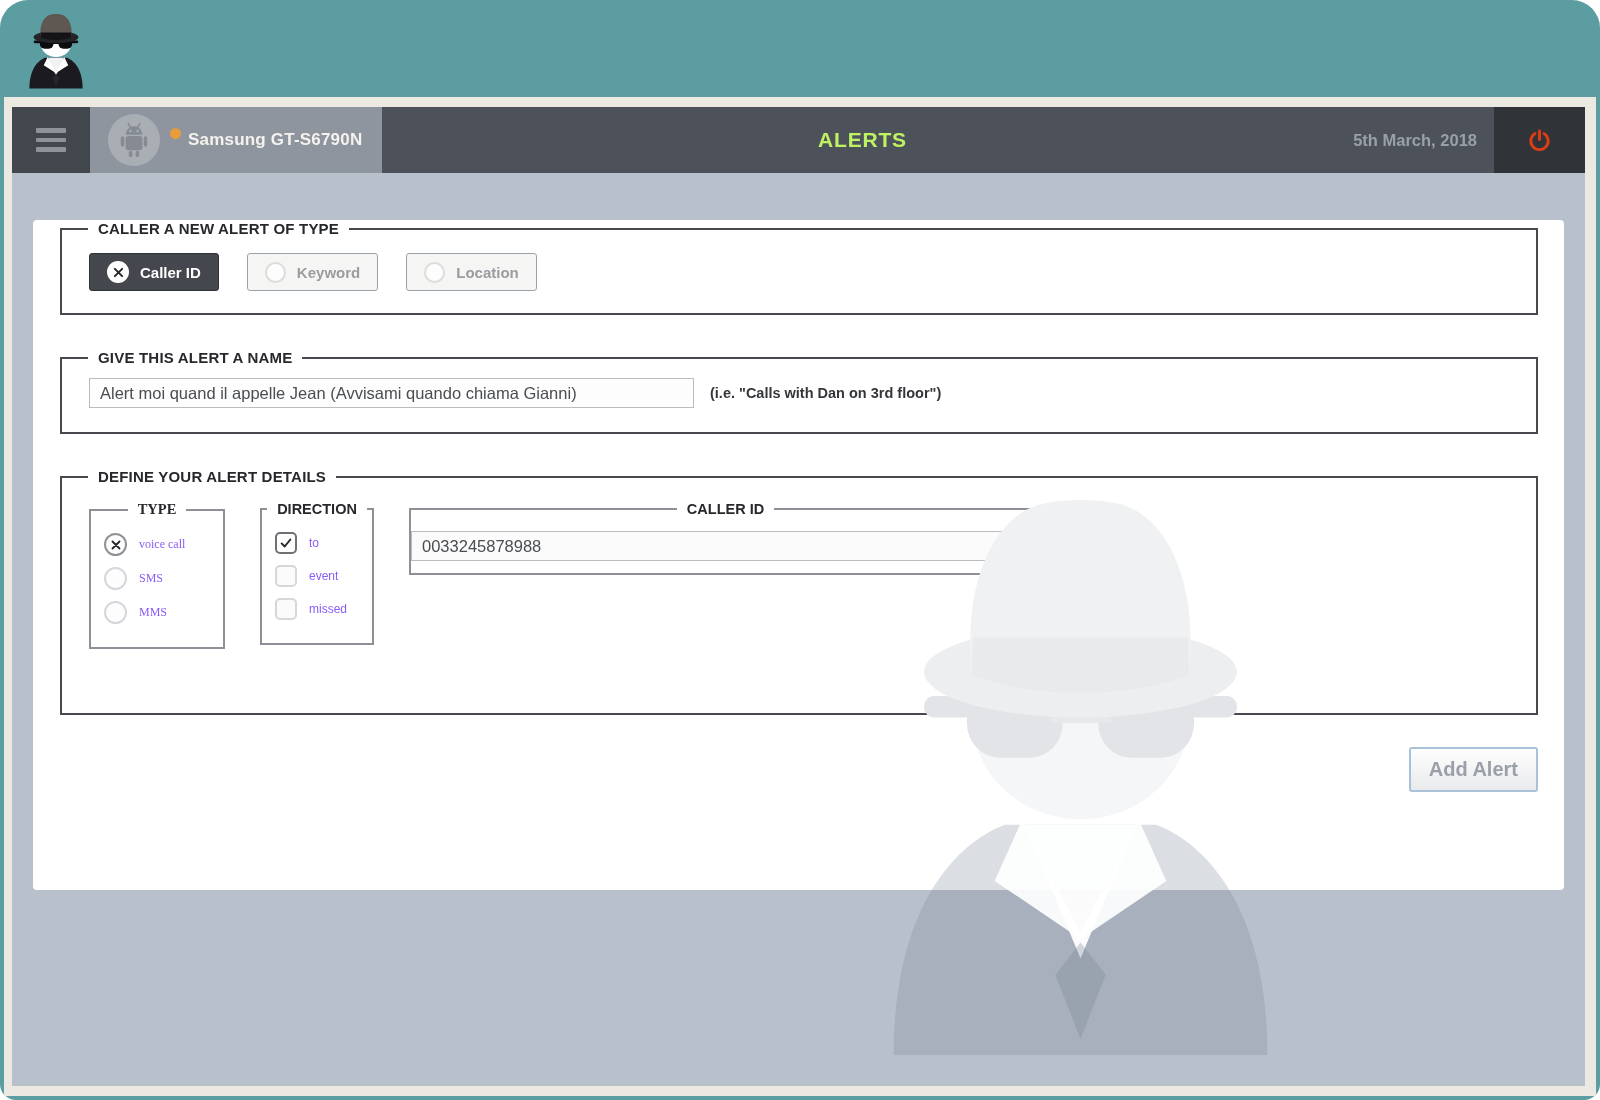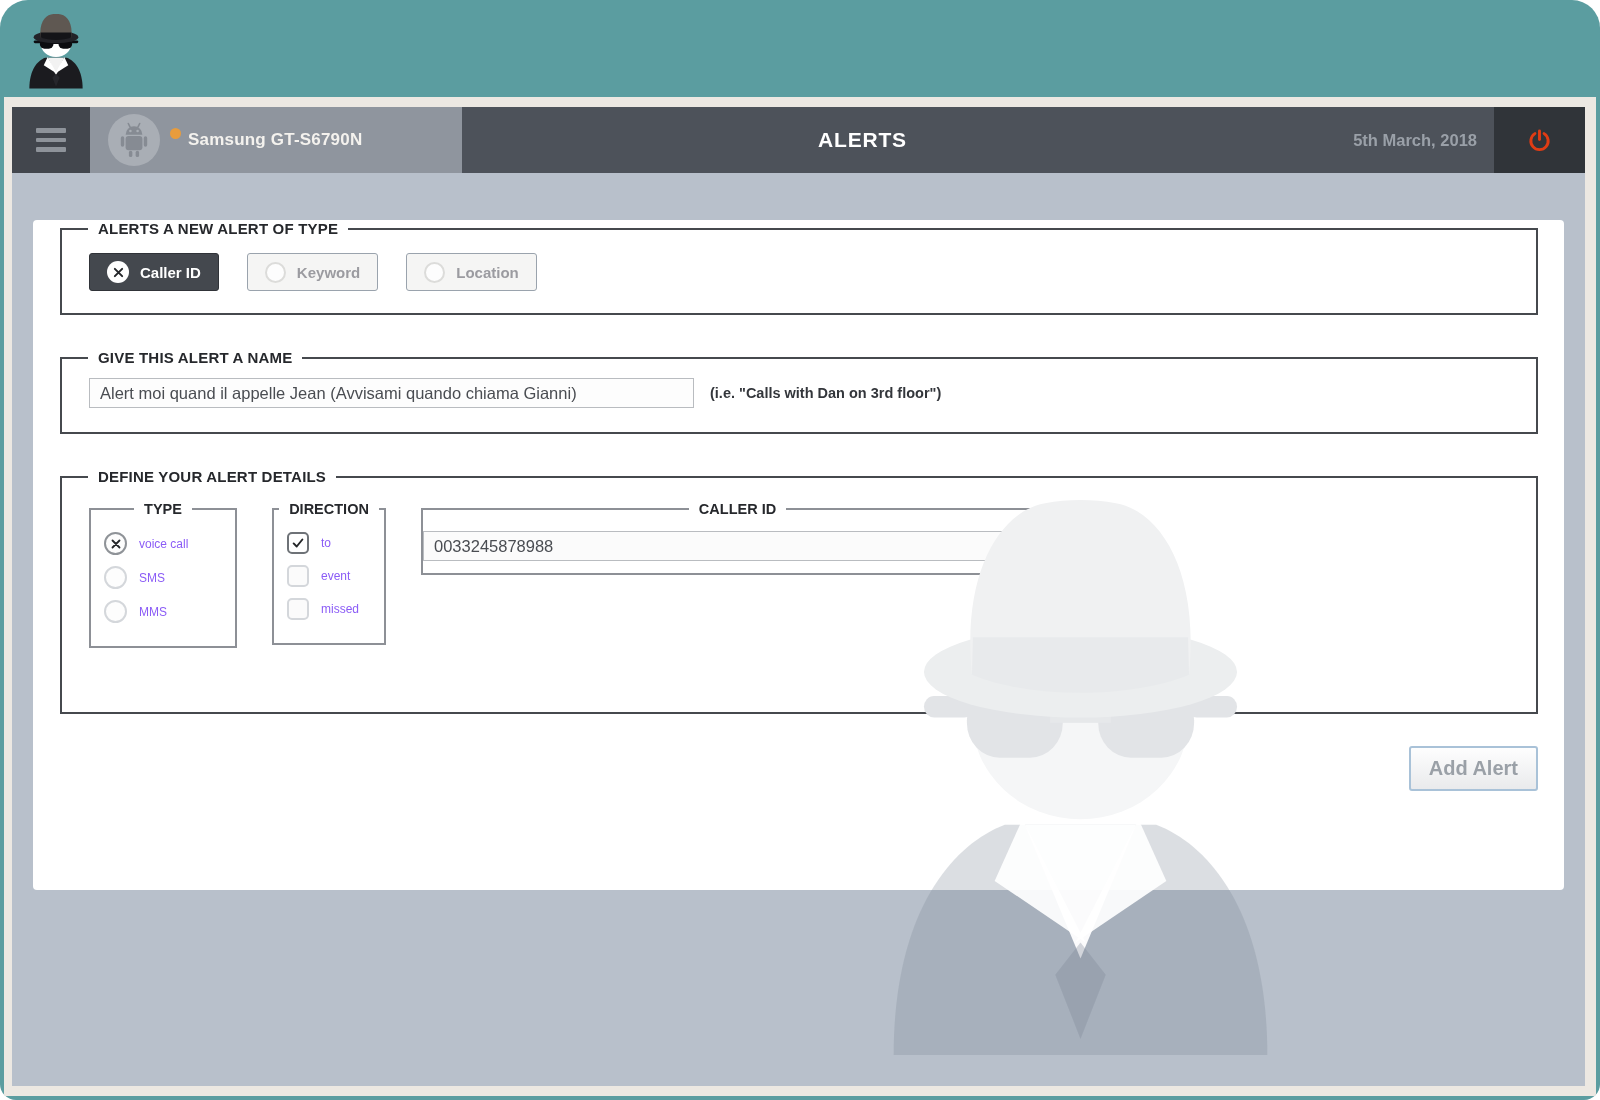--- a/index.html
+++ b/index.html
@@ -16,29 +16,29 @@
   
   .frame { position:absolute; left:4px; right:4px; top:97px; bottom:4px; background:#ece8e2; }
   .content { position:absolute; left:8px; right:11px; top:10px; bottom:10px;
              display:flex; flex-direction:column; }
 
   
   .navbar { height:66px; background:#4d525a; display:flex; align-items:stretch; position:relative; flex:0 0 auto; }
   .nav-menu { width:78px; background:#42464d; display:flex; flex-direction:column;
               justify-content:center; align-items:center; gap:5px; cursor:pointer; }
   .nav-menu span { width:30px; height:4.5px; background:#8e939a; border-radius:1px; }
-  .nav-device { width:372px; background:#8f959e; display:flex; align-items:center; padding-left:18px; cursor:pointer; }
+  .nav-device { width:292px; background:#8f959e; display:flex; align-items:center; padding-left:18px; cursor:pointer; }
   .avatar { width:52px; height:52px; border-radius:50%; background:#a9aeb5; display:flex;
             align-items:center; justify-content:center; flex:0 0 auto; }
   .avatar svg { width:36px; height:40px; }
   .status-dot { width:11px; height:11px; border-radius:50%; background:#e89c3c; margin:0 7px 14px 10px; }
   .device-name { color:#f4f2ee; font-size:17px; font-weight:bold; letter-spacing:0.2px; }
   .nav-title { position:absolute; left:0; right:0; top:0; bottom:0; display:flex;
                align-items:center; justify-content:center; padding-left:96px;
-               color:#ffffff; font-size:21px; font-weight:bold; letter-spacing:0.8px; pointer-events:none;margin-left:32px; }
+               color:#bef264; font-size:21px; font-weight:bold; letter-spacing:0.8px; pointer-events:none;margin-left:32px; }
   .nav-spacer { flex:1; }
   .nav-date { display:flex; align-items:center; color:#9aa0a8; font-size:16.5px; font-weight:bold;
               margin-right:17px; }
   .nav-power { width:91px; background:#303439; display:flex; align-items:center; justify-content:center; cursor:pointer; }
   .nav-power svg { width:25px; height:25px; }
 
   
   .body-area { flex:1; background:#b8c0cb; position:relative; overflow:hidden; }
   .card { margin:47px 21px 0 21px; background:#ffffff; border-radius:4px;
           padding:0 26px 24px 27px; height:670px; }
@@ -65,21 +65,21 @@
   .text-input { height:30px; border:1px solid #b9bcc0; background:#fdfdfd; color:#4a4d52;
                 font-family:"Liberation Sans",sans-serif; font-size:16.5px; padding:0 10px; }
   .name-input { width:605px; }
   .hint { font-size:14.5px; font-weight:bold; color:#33363b; }
 
   .intro { font-size:16px; font-weight:bold; color:#26282c; margin:26px 0 0 27px; }
   .details-row { display:flex; align-items:flex-start; gap:35px; margin:16px 0 0 27px; }
 
   fieldset.fs-inner { border:2px solid #8d9096; padding:4px 0 12px 0; }
   fieldset.fs-inner > legend { font-size:14.5px; font-weight:bold; color:#26282c; margin:0 auto; padding:0 10px; text-align:center; }
-  .fs-type { width:148px; }
+  .fs-type { width:136px;font-family:Liberation Serif, serif; }
   .fs-direction { width:114px; }
   .fs-caller { width:633px; padding:4px 15px 18px 15px; }
   .caller-input { width:100%; margin-top:10px; background:#fbfbfb; }
 
   .opt-row { display:flex; align-items:center; gap:12px; margin:11px 0; padding-left:13px; }
   .radio { width:23px; height:23px; border-radius:50%; border:2px solid #d4d7db; background:#fdfdfd;
            display:flex; align-items:center; justify-content:center; cursor:pointer; flex:0 0 auto; }
   .radio.checked { border-color:#8f9398; }
   .checkbox { width:22px; height:22px; border-radius:5px; border:2px solid #d4d7db; background:#fbfbfb;
            display:flex; align-items:center; justify-content:center; cursor:pointer; flex:0 0 auto; }
@@ -160,21 +160,21 @@
             <path d="M12 2.8 V11" stroke="#e03c14" stroke-width="2.8" stroke-linecap="round" fill="none"></path>
             <path d="M7.6 5.4 a8.3 8.3 0 1 0 8.8 0" stroke="#e03c14" stroke-width="2.8" stroke-linecap="round" fill="none"></path>
           </svg>
         </div>
       </div>
 
       <div class="body-area">
         <div class="card">
 
           <fieldset class="fs-outer">
-            <legend>ALERTS A NEW ALERT OF TYPE</legend>
+            <legend>CALLER A NEW ALERT OF TYPE</legend>
             <div class="type-buttons">
               <button class="type-btn selected">
                 <span class="btn-circle">
                   <svg viewBox="0 0 16 16">
                       <path d="M3.5 3.5 L12.5 12.5 M12.5 3.5 L3.5 12.5" stroke="#232528" stroke-width="2.4" stroke-linecap="round"></path>
                     </svg>
                 </span>
                 <span>Caller ID</span>
               </button>
               <button class="type-btn plain">

